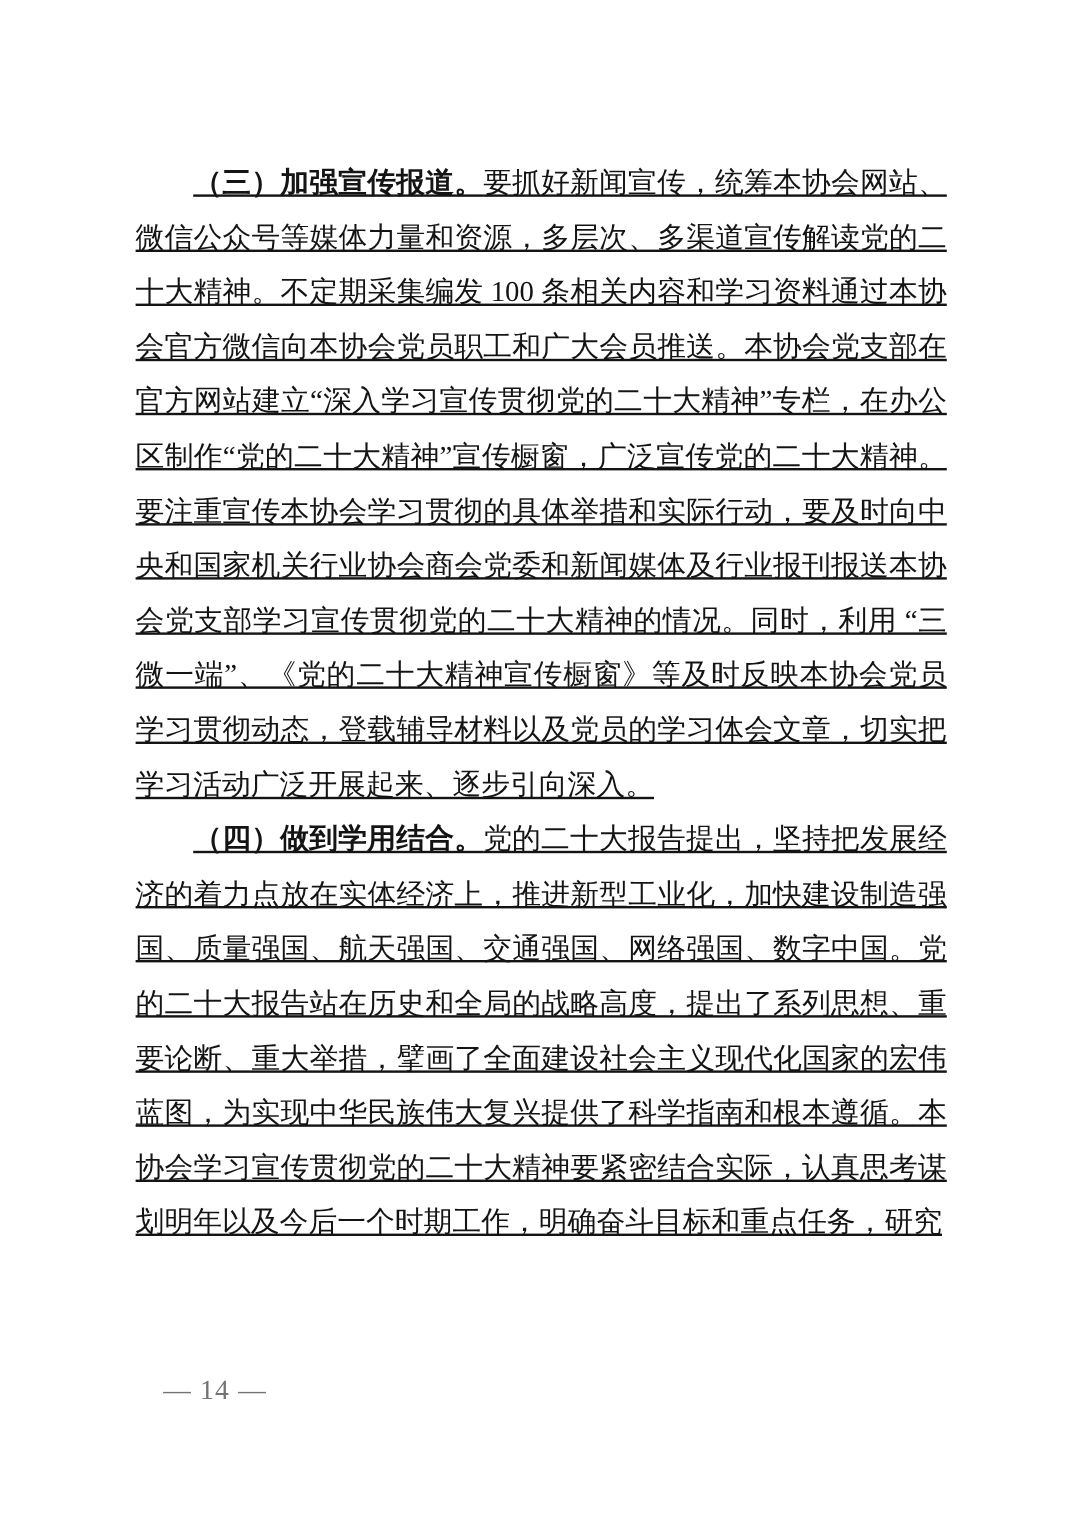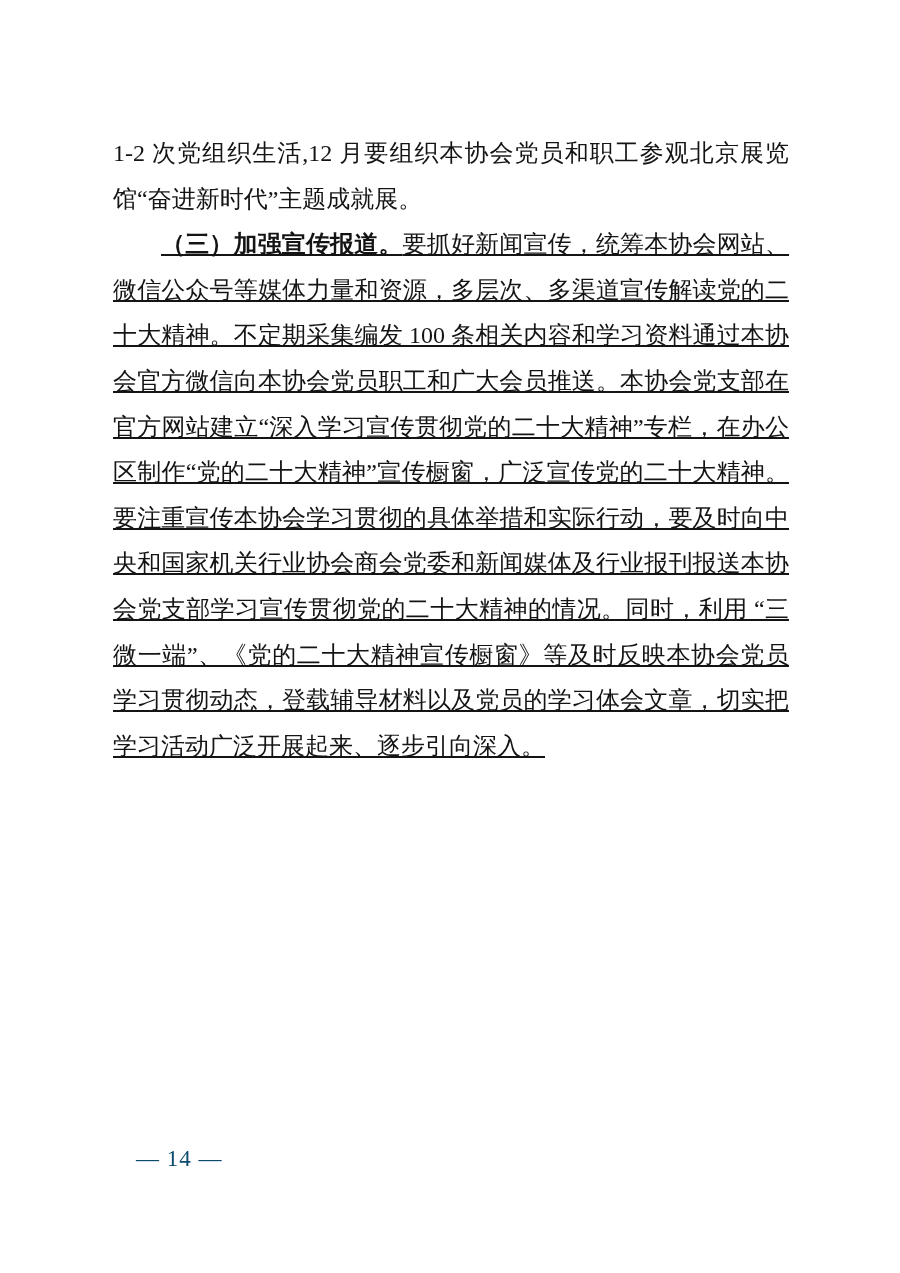--- a/index.html
+++ b/index.html
@@ -37,33 +37,33 @@
   }
   .para-heading {
     font-weight: bold;
   }
   .page-number {
     position: absolute;
     left: 136px;
     top: 1146px;
     font-size: 23px;
     letter-spacing: 1px;
-    color: #0c4a6e;
+    color: #737373;
     white-space: pre;
   }
 </style>
 </head>
 <body>
 
 <div class="document-page">
 
   <div class="text-body">
 
-    <p><span class="para-text">1-2 次党组织生活,12 月要组织本协会党员和职工参观北京展览馆“奋进新时代”主题成就展。</span></p>
 
     <p class="para-indent"><span class="para-heading">（三）加强宣传报道。</span><span class="para-text">要抓好新闻宣传，统筹本协会网站、微信公众号等媒体力量和资源，多层次、多渠道宣传解读党的二十大精神。不定期采集编发 100 条相关内容和学习资料通过本协会官方微信向本协会党员职工和广大会员推送。本协会党支部在官方网站建立“深入学习宣传贯彻党的二十大精神”专栏，在办公区制作“党的二十大精神”宣传橱窗，广泛宣传党的二十大精神。要注重宣传本协会学习贯彻的具体举措和实际行动，要及时向中央和国家机关行业协会商会党委和新闻媒体及行业报刊报送本协会党支部学习宣传贯彻党的二十大精神的情况。同时，利用 “三微一端”、《党的二十大精神宣传橱窗》等及时反映本协会党员学习贯彻动态，登载辅导材料以及党员的学习体会文章，切实把学习活动广泛开展起来、逐步引向深入。</span></p>
 
+    <p class="para-indent"><span class="para-heading">（四）做到学用结合。</span><span class="para-text">党的二十大报告提出，坚持把发展经济的着力点放在实体经济上，推进新型工业化，加快建设制造强国、质量强国、航天强国、交通强国、网络强国、数字中国。党的二十大报告站在历史和全局的战略高度，提出了系列思想、重要论断、重大举措，擘画了全面建设社会主义现代化国家的宏伟蓝图，为实现中华民族伟大复兴提供了科学指南和根本遵循。本协会学习宣传贯彻党的二十大精神要紧密结合实际，认真思考谋划明年以及今后一个时期工作，明确奋斗目标和重点任务，研究</span></p>
 
   </div>
 
   <div class="page-number">— 14 —</div>
 
 </div>
 
 </body></html>

